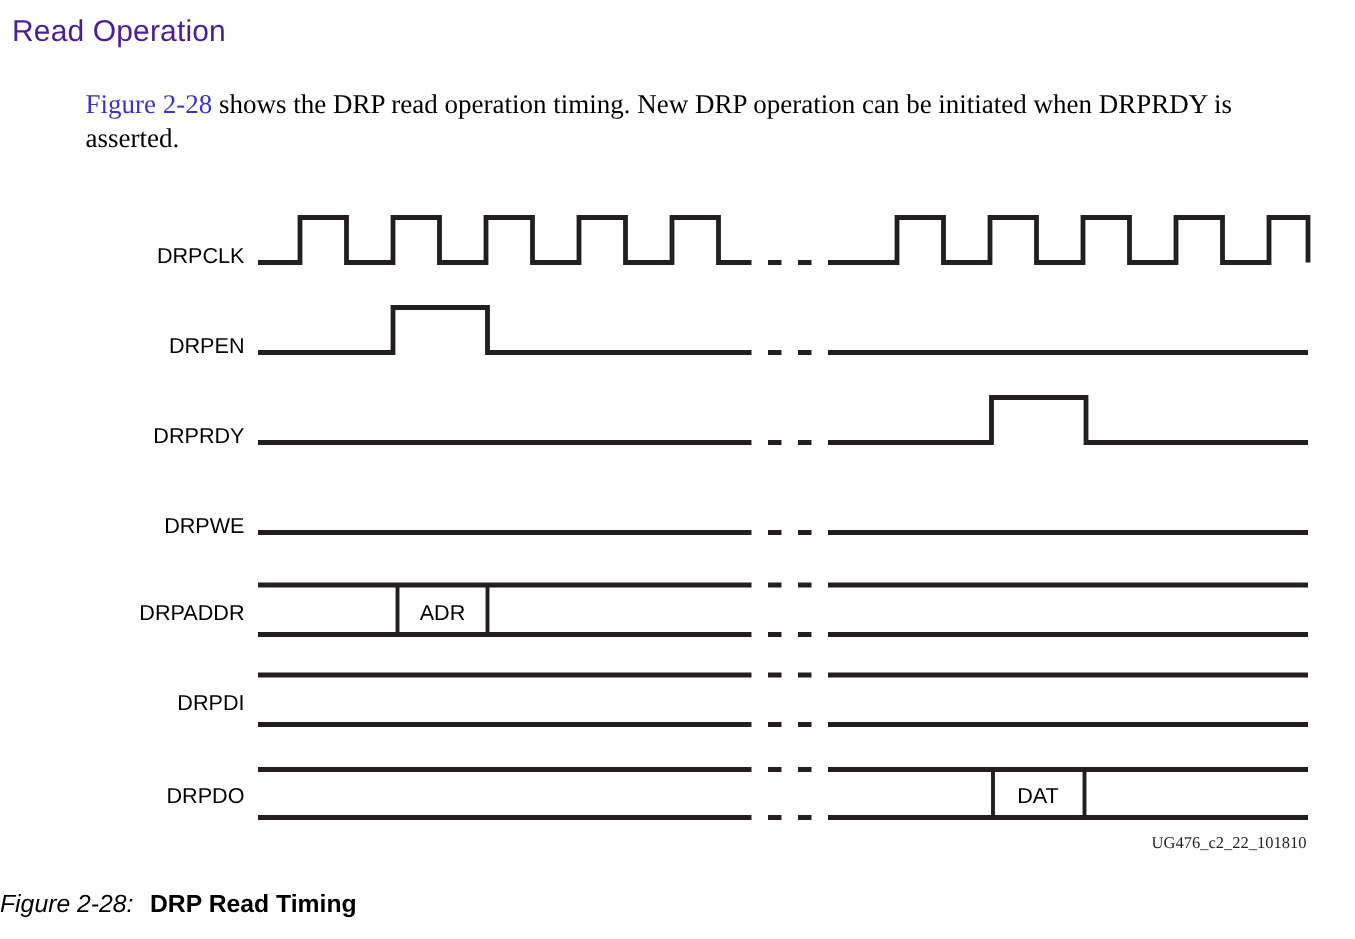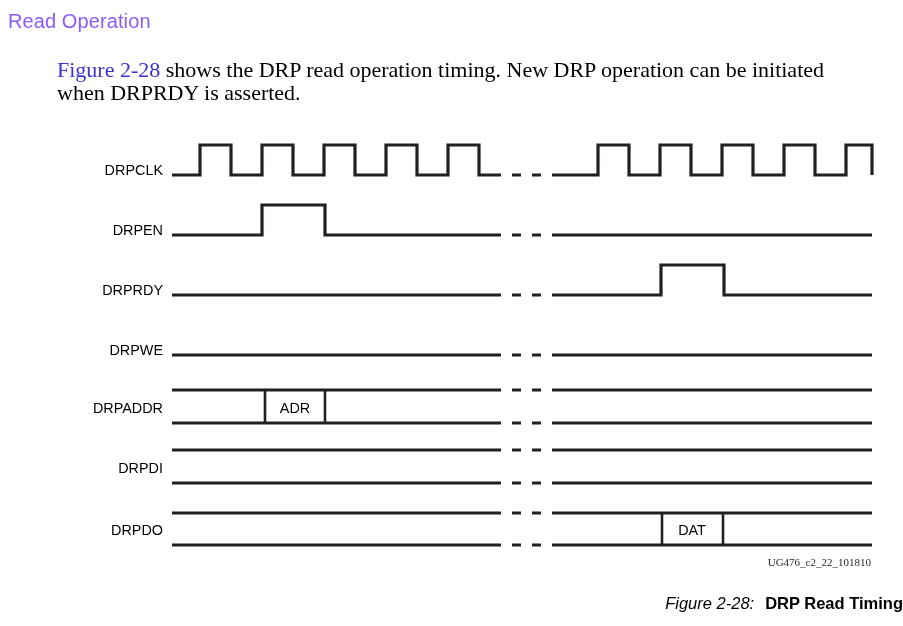--- a/index.html
+++ b/index.html
@@ -17,32 +17,32 @@
   }
 
   
   .section-title {
     position: absolute;
     left: 8px;
     top: 10px;
     font-family: "Liberation Sans", sans-serif;
     font-size: 20px;
     font-weight: 400;
-    color: #8b5cf6;
+    color: #4c1d95;
     letter-spacing: 0.1px;
   }
 
   
   .body-para {
     position: absolute;
     left: 57px;
     top: 58px;
     width: 812px;
     font-family: "Liberation Serif", serif;
-    font-size: 22px;
+    font-size: 18px;
     line-height: 23px;
     color: #000000;
   }
   .fig-link {
     color: #3b33c9;
   }
 
   
   .figure {
     position: absolute;
@@ -95,21 +95,21 @@
     color: #231f20;
     text-align: center;
   }
 
   
   .caption {
     position: absolute;
     left: 0;
     top: 594px;
     width: 903px;
-    text-align: right;
+    text-align: left;
     font-family: "Liberation Sans", sans-serif;
     font-size: 16.5px;
   }
   .caption .cap-num {
     font-style: italic;
     font-weight: 400;
   }
   .caption .cap-title {
     font-weight: bold;
     margin-left: 11px;

